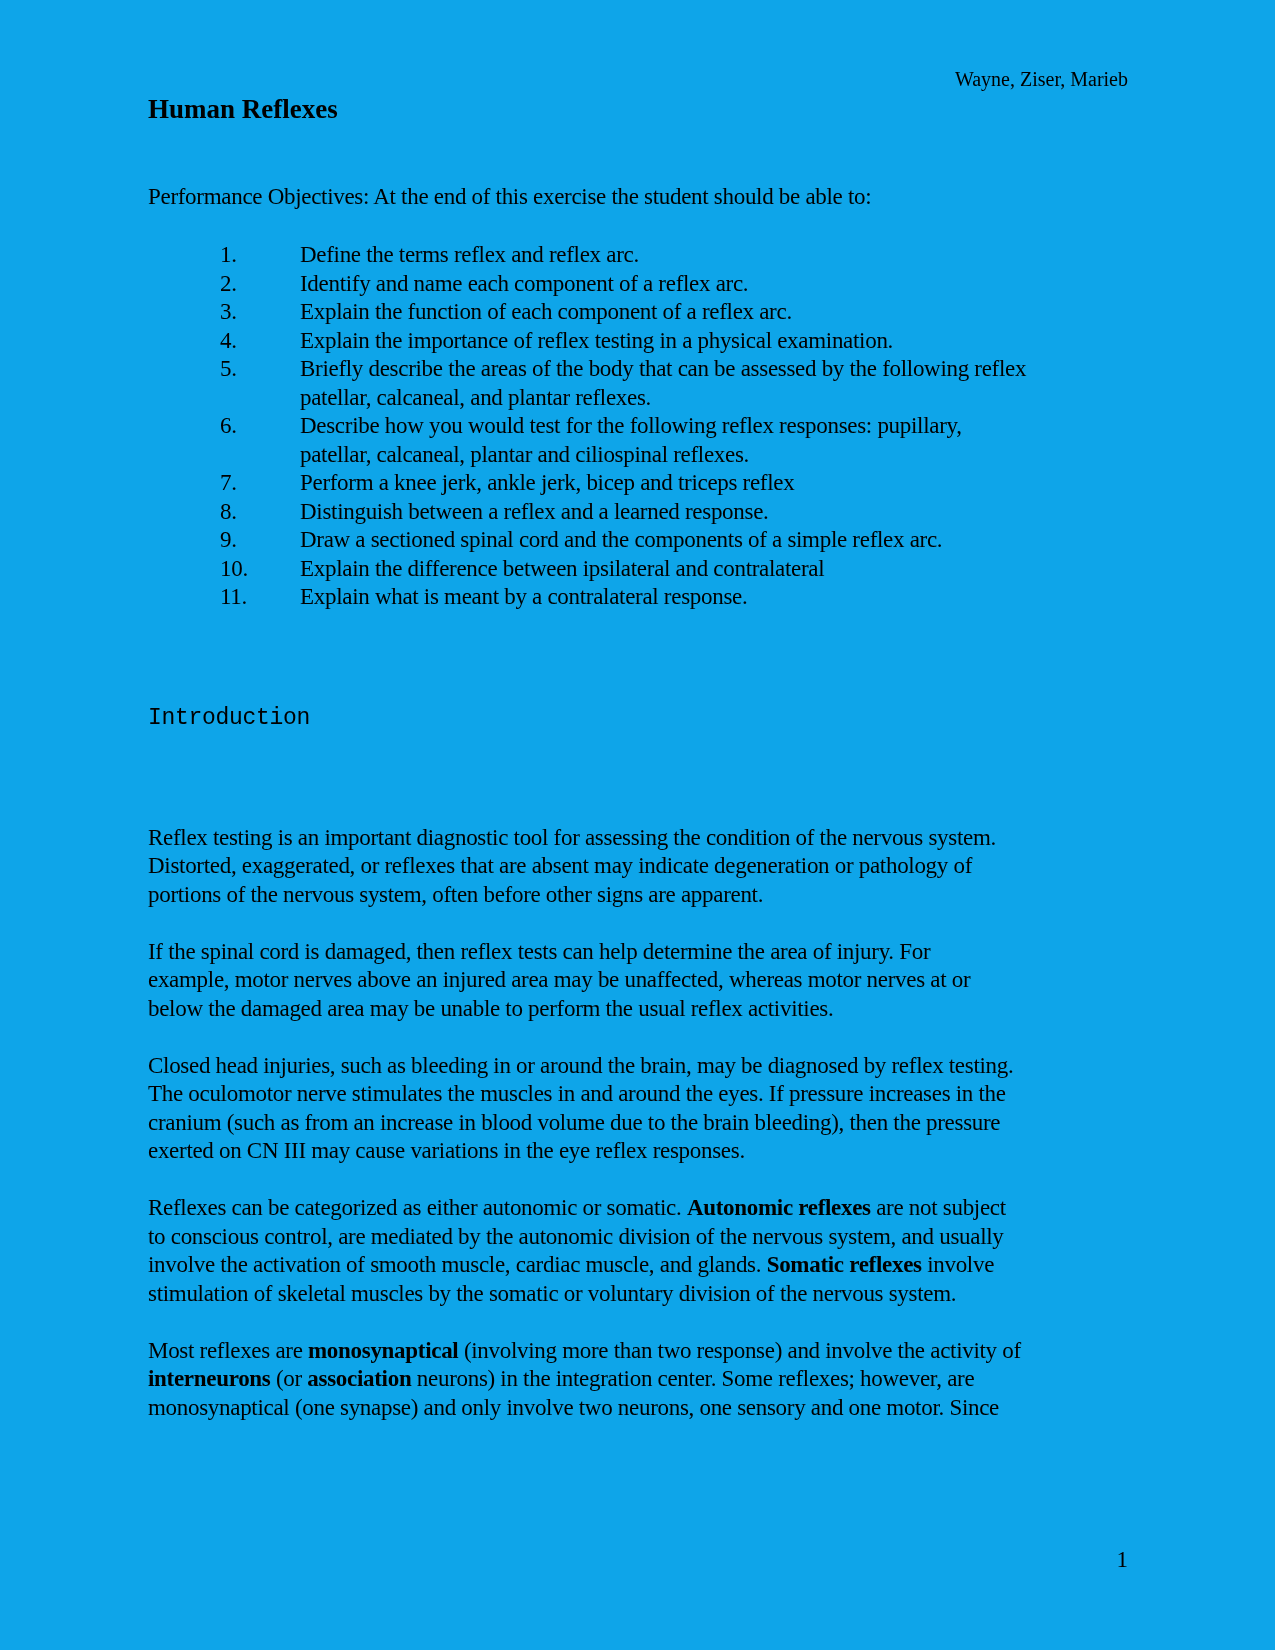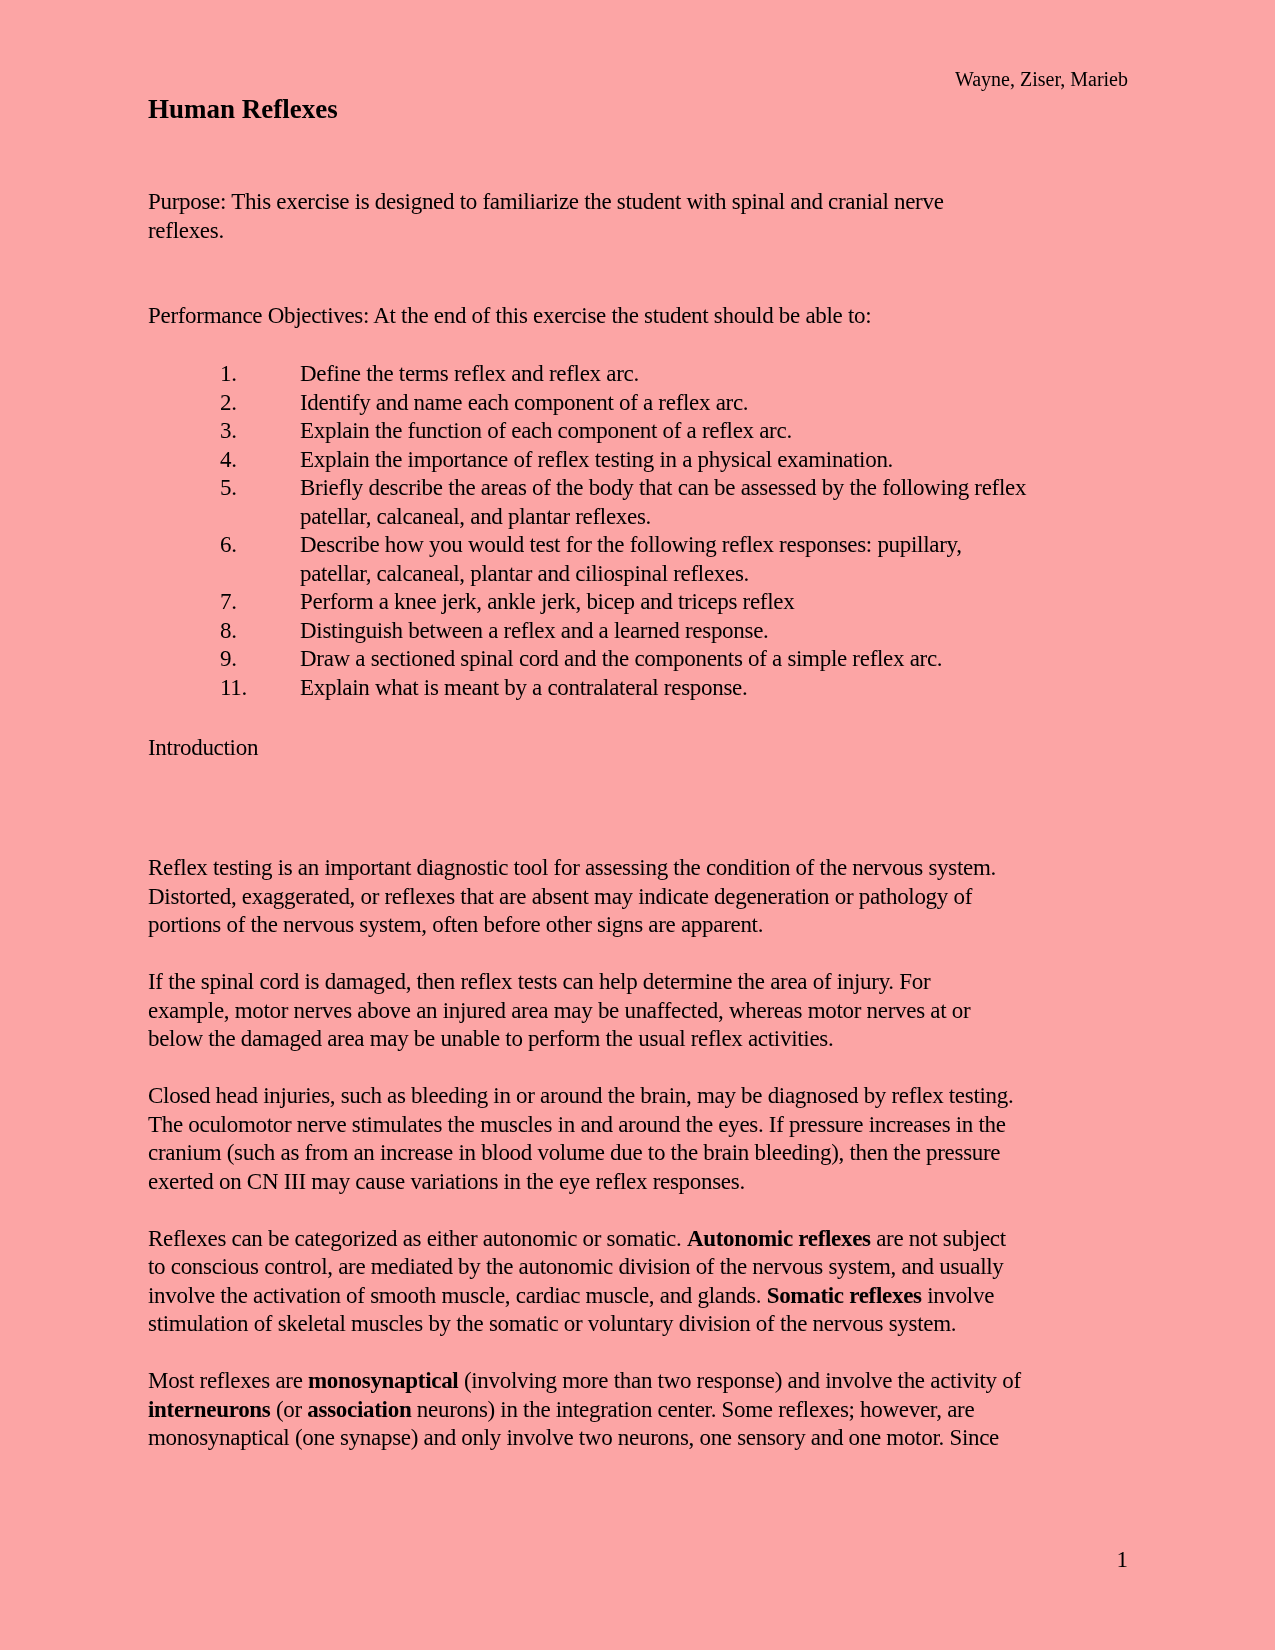--- a/index.html
+++ b/index.html
@@ -4,21 +4,21 @@
 <style>
   html, body {
     margin: 0;
     padding: 0;
     background: #ffffff;
   }
   .page {
     position: relative;
     width: 1275px;
     height: 1650px;
-    background: #fca5a5;
+    background: #0ea5e9;
     color: #000000;
     font-family: "Liberation Serif", "DejaVu Serif", serif;
     box-sizing: border-box;
     padding: 66px 147px 0 148px;
     overflow: hidden;
   }
   .author {
     font-size: 20px;
     line-height: 26px;
     text-align: right;
@@ -57,42 +57,40 @@
     line-height: 28.5px;
     letter-spacing: -0.3px;
   }
   .li .txt {
     flex: 1 1 auto;
     font-size: 23px;
     line-height: 28.5px;
     letter-spacing: -0.3px;
     white-space: pre-line;
   }
-  .intro-heading { margin-top: 32px; }
+  .intro-heading { margin-top: 92px; font-family: Liberation Mono, monospace; }
   .p1 { margin-top: 91.5px; font-family: Liberation Serif, serif; }
   .p2, .p3, .p4, .p5 { margin-top: 28.5px; font-family: Liberation Serif, serif; }
   .page-num {
     position: absolute;
     top: 1546px;
     right: 147px;
     font-size: 23px;
     line-height: 28.5px;
   }
 </style>
 </head>
 <body>
 
 <div class="page">
 
   <div class="author">Wayne, Ziser, Marieb</div>
 
   <h1 class="title">Human Reflexes</h1>
 
-  <p class="body purpose">Purpose:  This exercise is designed to familiarize the student with spinal and cranial nerve
-reflexes.</p>
 
   <p class="body po-heading">Performance Objectives:  At the end of this exercise the student should be able to:</p>
 
   <div class="list">
 
       <div class="li">
         <div class="num">1.</div>
         <div class="txt">Define the terms reflex and reflex arc.</div>
       </div>
 
@@ -131,20 +129,24 @@
       <div class="li">
         <div class="num">8.</div>
         <div class="txt">Distinguish between a reflex and a learned response.</div>
       </div>
 
       <div class="li">
         <div class="num">9.</div>
         <div class="txt">Draw a sectioned spinal cord and the components of a simple reflex arc.</div>
       </div>
 
+      <div class="li">
+        <div class="num">10.</div>
+        <div class="txt">Explain the difference between ipsilateral and contralateral</div>
+      </div>
 
       <div class="li">
         <div class="num">11.</div>
         <div class="txt">Explain what is meant by a contralateral response.</div>
       </div>
     </div>
 
   <p class="body intro-heading">Introduction</p>
 
   <p class="body p1">Reflex testing is an important diagnostic tool for assessing the condition of the nervous system.

